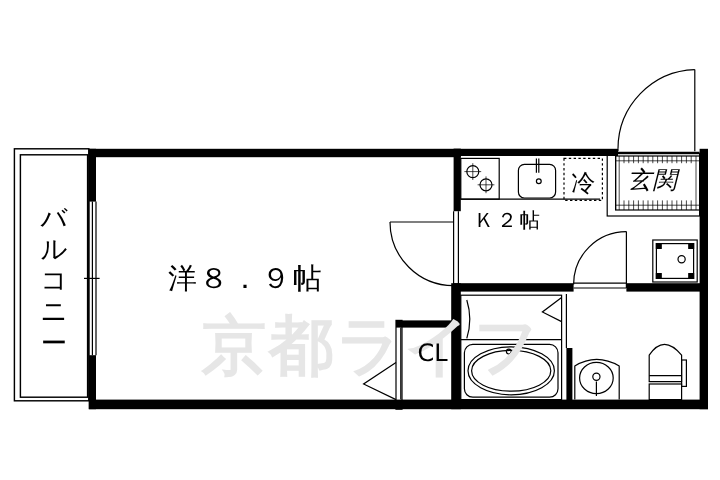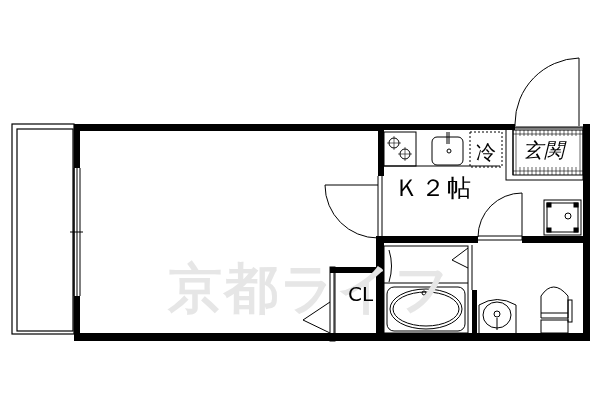--- a/index.html
+++ b/index.html
@@ -1,20 +1,20 @@
 <!DOCTYPE html>
 <html><head>
 <meta charset="utf-8">
 <style>
   html, body { margin: 0; padding: 0; background: #ffffff; }
   #canvas { position: relative; width: 600px; height: 400px; overflow: hidden; background: #ffffff; }
   svg.plan { position: absolute; left: 0; top: 0; }
   .lbl { position: absolute; font-family: "DejaVu Sans", sans-serif; color: #000; line-height: 1; white-space: nowrap; }
   .room-main { left: 140px; top: 220px; font-size: 24px; letter-spacing: 2px; }
-  .room-kitchen { left: 395px; top: 176px; font-size: 24px; letter-spacing: 2px; }
+  .room-kitchen { left: 395px; top: 176px; font-size: 17px; letter-spacing: 2px; }
   .balcony { left: 32px; top: 170px; font-size: 22px; width: 26px; text-align: center; white-space: normal; line-height: 26px; }
   .fridge { left: 476px; top: 142px; font-size: 20px; }
   .entrance { left: 523px; top: 140px; font-size: 20px; letter-spacing: 1px; font-style: italic; }
   .closet { left: 348px; top: 282px; font-size: 20px; width: 16px; text-align: center; white-space: normal; line-height: 24px; }
   .watermark { left: 168px; top: 262px; font-size: 54px; font-weight: bold; color: #e6e6e6; letter-spacing: 2px; }
 </style>
 </head>
 <body>
 
 <div id="canvas">
@@ -137,17 +137,19 @@
 
     <g>
       <rect x="330" y="267" width="48" height="6" fill="#000"></rect>
       <rect x="330" y="267" width="5" height="74" fill="none" stroke="#000"></rect>
       <line x1="334" y1="273" x2="334" y2="333" stroke="#000"></line>
       <path d="M330 302 L303 320 L330 333" fill="none" stroke="#000"></path>
     </g>
   </svg>
 
   <div class="lbl watermark">京都ライフ</div>
+  <div class="lbl balcony">バルコニー</div>
+  <div class="lbl room-main">洋８．９帖</div>
   <div class="lbl room-kitchen">Ｋ２帖</div>
   <div class="lbl fridge">冷</div>
   <div class="lbl entrance">玄関</div>
   <div class="lbl closet">CL</div>
 </div>
 
 </body></html>

